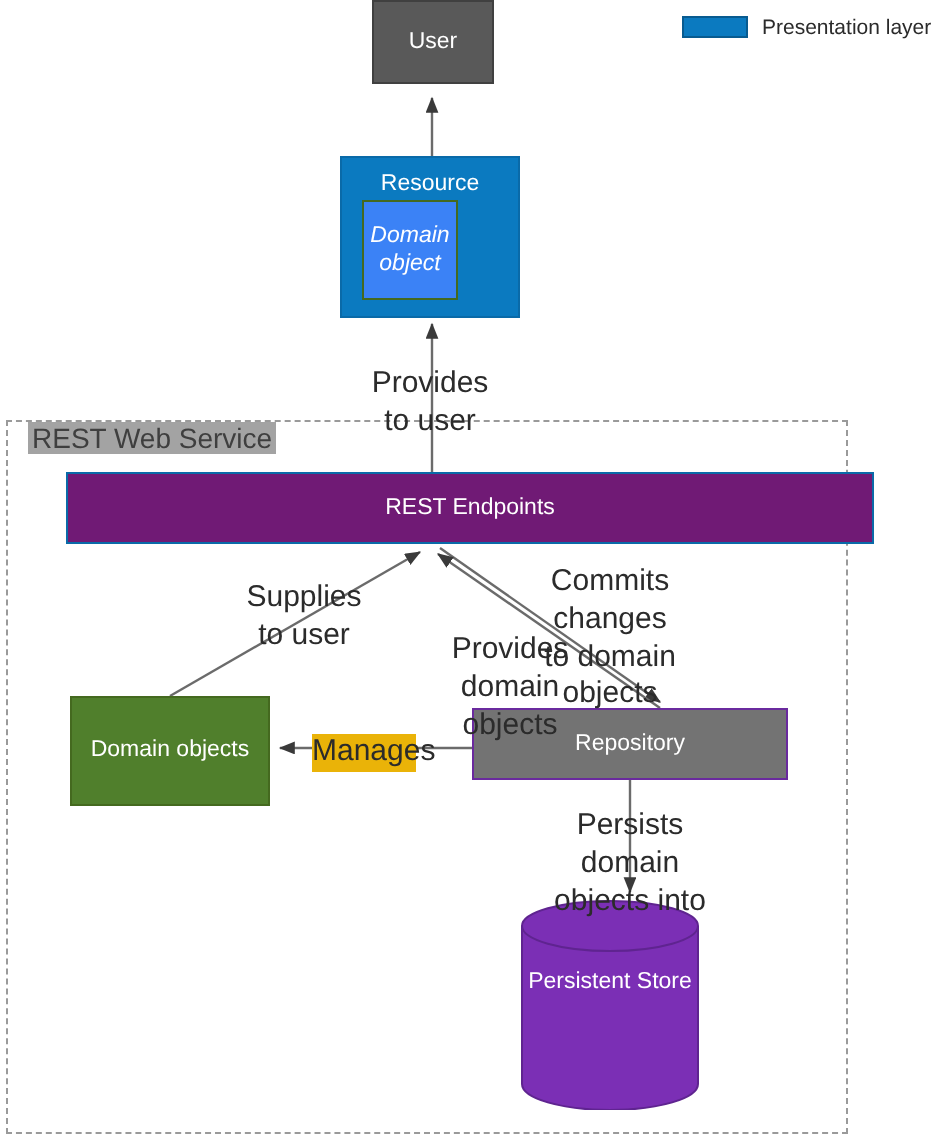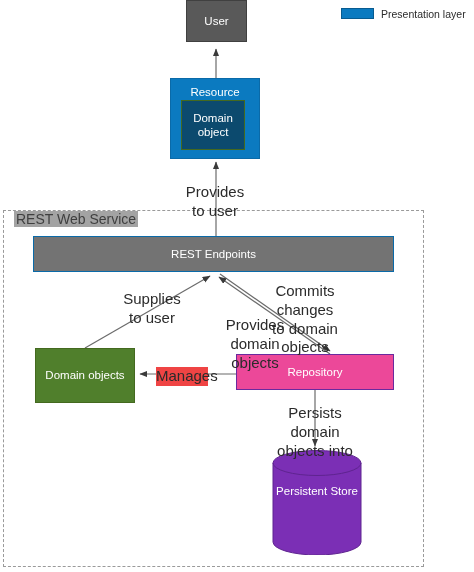--- a/index.html
+++ b/index.html
@@ -43,24 +43,25 @@
     left: 170px; top: 78px; width: 90px; height: 81px;
     background: #0b7ac0;
     border: 1px solid #0a6aa8;
     align-items: flex-start;
     justify-content: center;
     padding-top: 6px;
     font-size: 11.5px;
   }
   #resource-label { width: 100%; }
   #domain-object-node {
-    left: 181px; top: 100px; width: 64px; height: 50px;
-    background: #0c4a6e;
+    left: 181px; top: 100px; width: 48px; height: 50px;
+    background: #3b82f6;
     border: 1px solid #44691f;
     font-size: 11.5px;
+    font-style: italic;
   }
 
   
   #rest-service-container {
     position: absolute;
     left: 3px; top: 210px; width: 421px; height: 357px;
     border: 1px dashed #9a9a9a;
     background: transparent;
     box-sizing: border-box;
   }
@@ -68,42 +69,42 @@
     position: absolute;
     left: 14px; top: 211px;
     font-size: 14px;
     color: #3f3f3f;
     background: #a3a3a3;
     padding: 0 2px;
   }
 
   
   #rest-endpoints-node {
-    left: 33px; top: 236px; width: 361px; height: 36px;
-    background: #737373;
+    left: 33px; top: 236px; width: 404px; height: 36px;
+    background: #701a75;
     border: 1px solid #0a6aa8;
     font-size: 11.5px;
   }
   #domain-objects-node {
     left: 35px; top: 348px; width: 100px; height: 55px;
     background: #507f2c;
     border: 1px solid #44691f;
     font-size: 11.5px;
   }
   #repository-node {
     left: 236px; top: 354px; width: 158px; height: 36px;
-    background: #ec4899;
+    background: #737373;
     border: 1px solid #6a2a9e;
     font-size: 11.5px;
   }
 
   
   #persistent-store-node {
     position: absolute;
-    left: 272px; top: 450px; width: 108px; height: 105px;
+    left: 260px; top: 450px; width: 108px; height: 105px;
   }
   #persistent-store-node svg { display: block; }
   #persistent-store-text {
     position: absolute;
     left: 0; top: 34px; width: 90px;
     text-align: center;
     color: #ffffff;
     font-size: 11.5px;
     line-height: 1.3;
     pointer-events: none;
@@ -115,21 +116,21 @@
     font-size: 15px;
     color: #2b2b2b;
     text-align: center;
     line-height: 1.25;
     white-space: pre-line;
   }
   #label-provides-to-user { left: 180px; top: 183px; width: 70px; }
   #label-supplies-to-user { left: 118px; top: 290px; width: 68px; }
   #label-commits-changes  { left: 250px; top: 282px; width: 110px; }
   #label-provides-domain  { left: 205px; top: 316px; width: 100px; }
-  #label-manages          { left: 156px; top: 367px; width: 52px; background:#ef4444; }
+  #label-manages          { left: 156px; top: 367px; width: 52px; background:#eab308; }
   #label-persists         { left: 268px; top: 404px; width: 94px; }
 
   
   #legend {
     position: absolute;
     left: 341px; top: 7px;
     display: flex;
     gap: 3px;
   }
   .legend-item {

